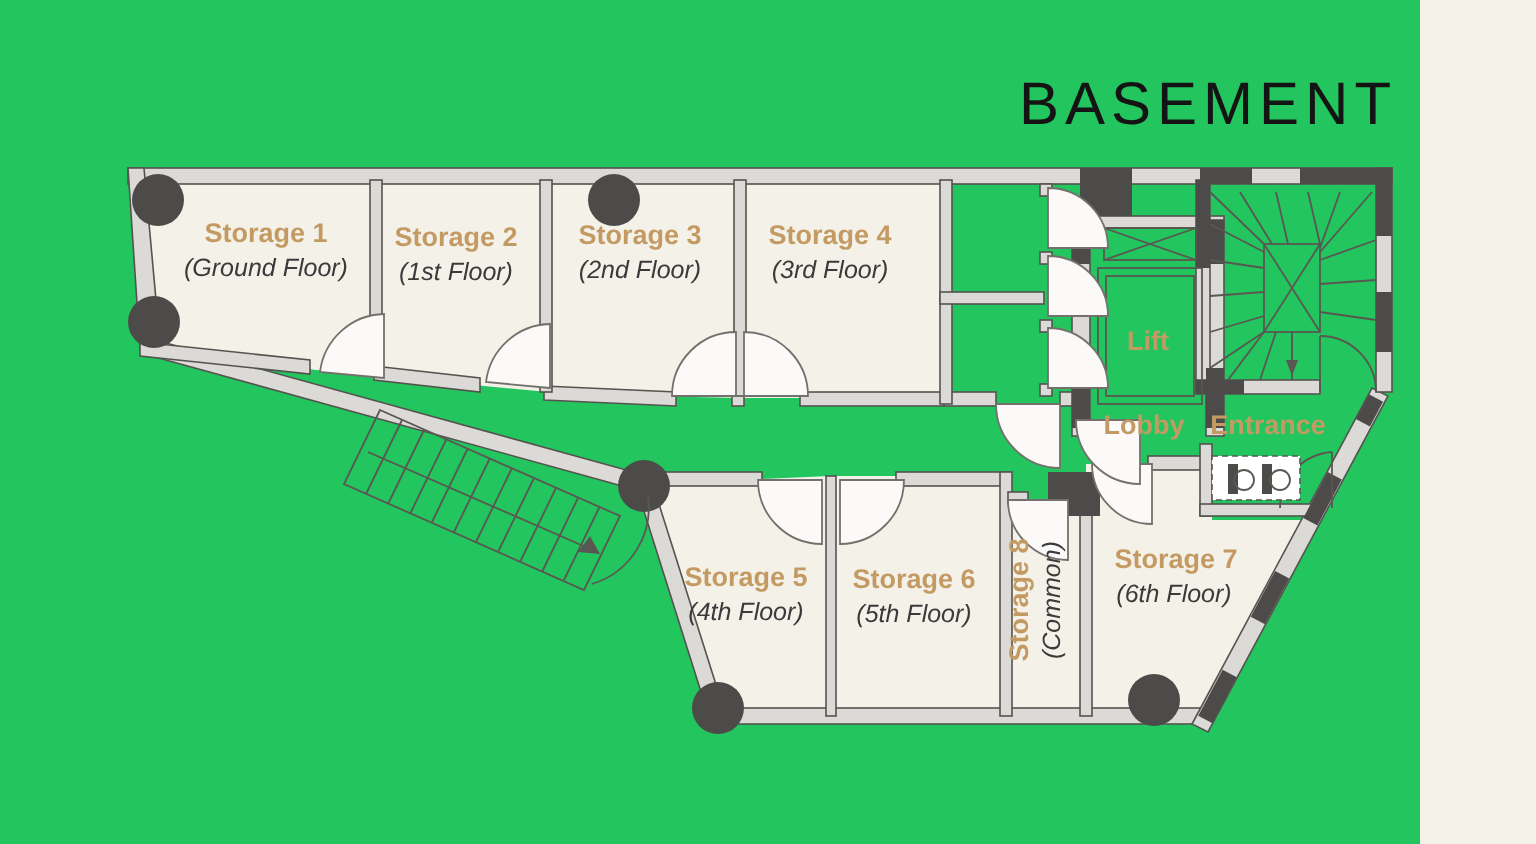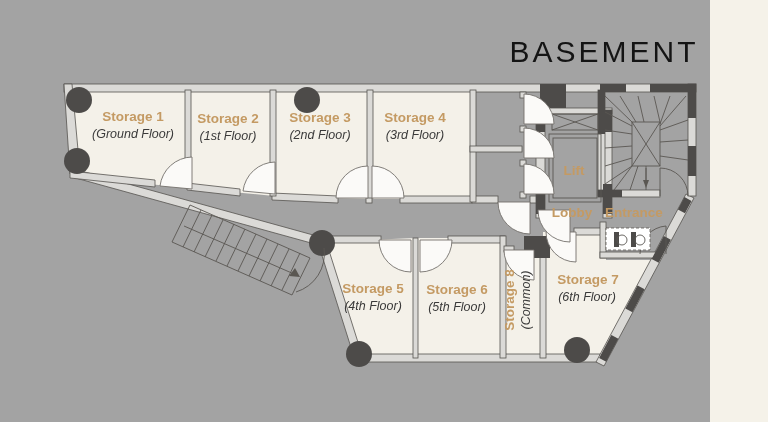--- a/index.html
+++ b/index.html
@@ -1,18 +1,18 @@
 <!DOCTYPE html>
 <html><head>
 <meta charset="utf-8">
 <style>
   html,body{margin:0;padding:0;background:#fcfcfc;}
   .canvas{
     position:relative;width:768px;height:422px;overflow:hidden;
-    background:#a3a3a3;font-family:"Liberation Sans",sans-serif;
+    background:#22c55e;font-family:"Liberation Sans",sans-serif;
   }
   svg{position:absolute;left:0;top:0;}
   .room-name{fill:#c49a63;font-size:13.5px;font-weight:600;font-family:"Liberation Sans",sans-serif;}
   .room-floor{fill:#3a3a3a;font-size:12.5px;font-style:italic;font-family:"Liberation Sans",sans-serif;}
   .area-label{fill:#c49a63;font-size:13.5px;font-weight:600;font-family:"Liberation Sans",sans-serif;}
   .title{fill:#141414;font-size:30px;letter-spacing:3px;font-family:"Liberation Sans",sans-serif;}
   .wall{fill:#dbdad7;stroke:#56534f;stroke-width:0.8;}
   .dark{fill:#4d4b49;stroke:none;}
   .roomfill{fill:#f4f1e9;stroke:none;}
   .thin{stroke:#5a5752;stroke-width:0.9;fill:none;}

